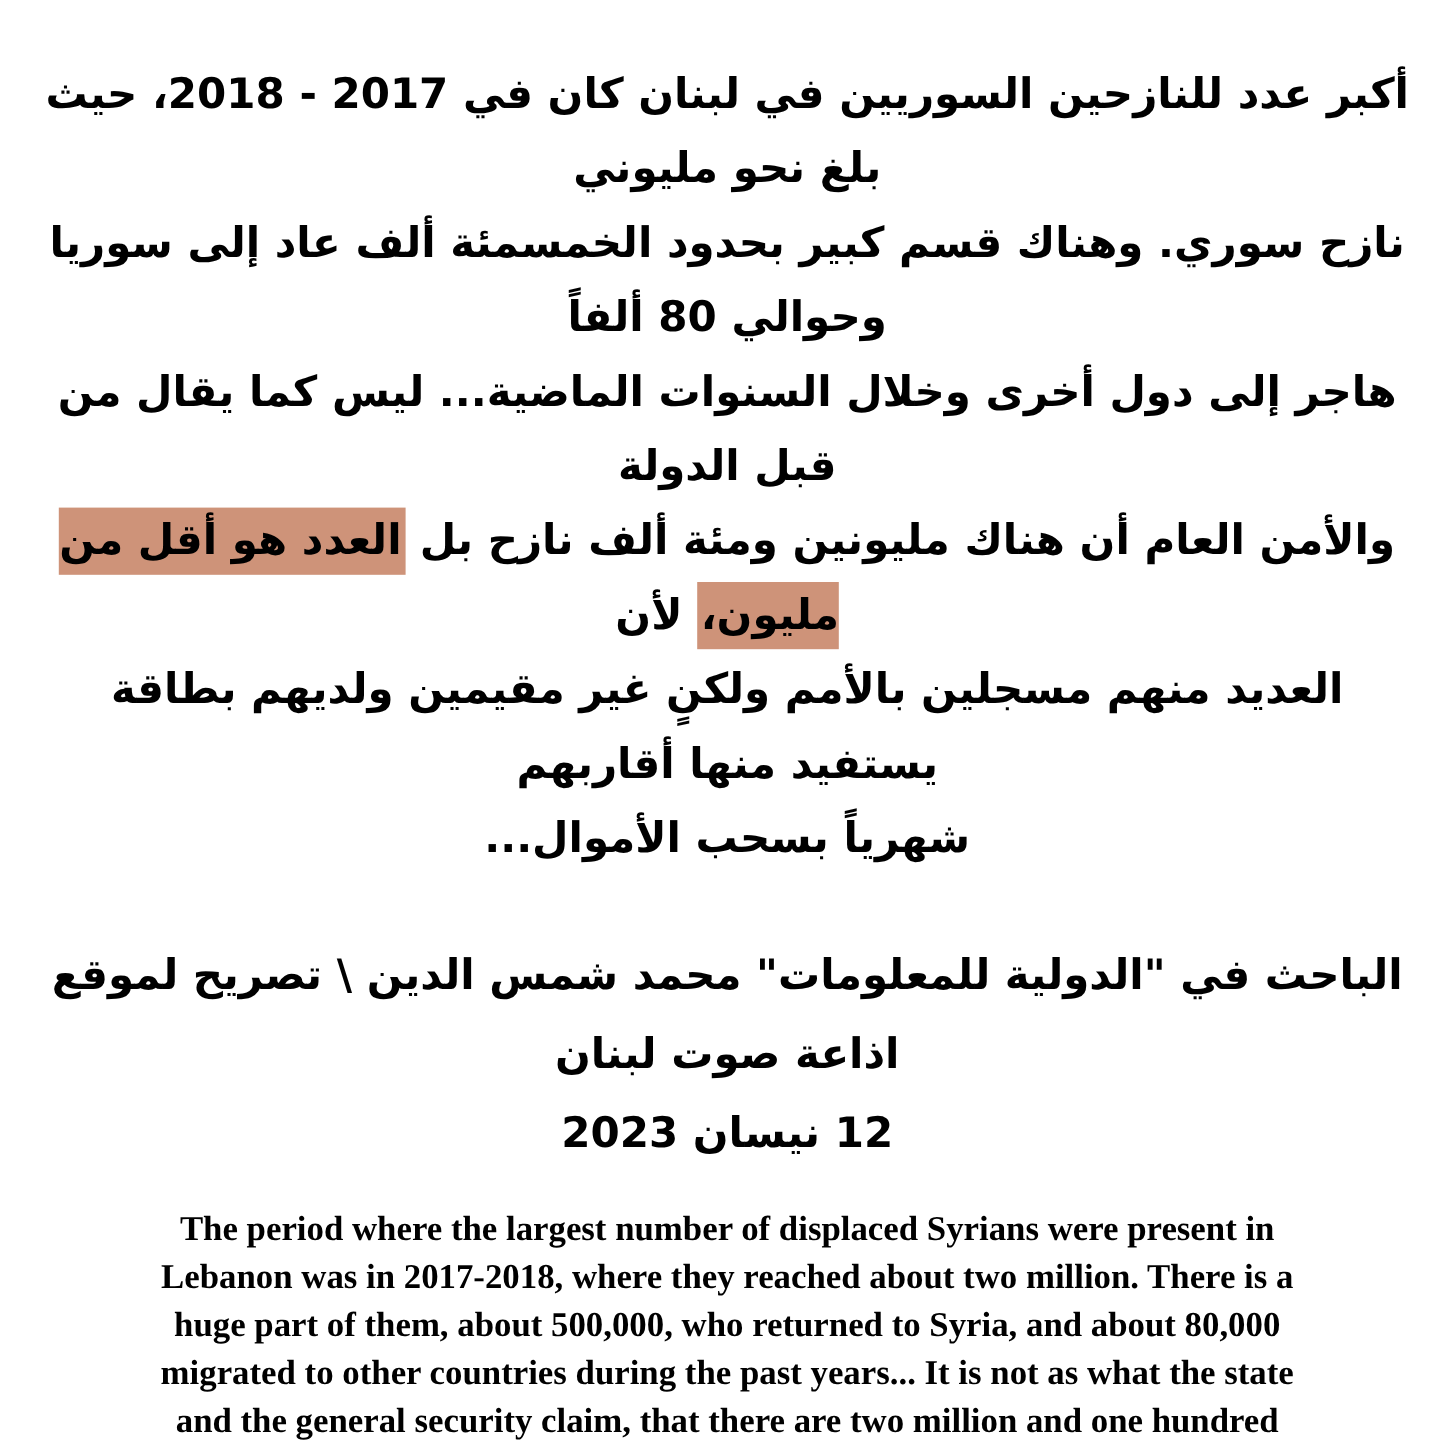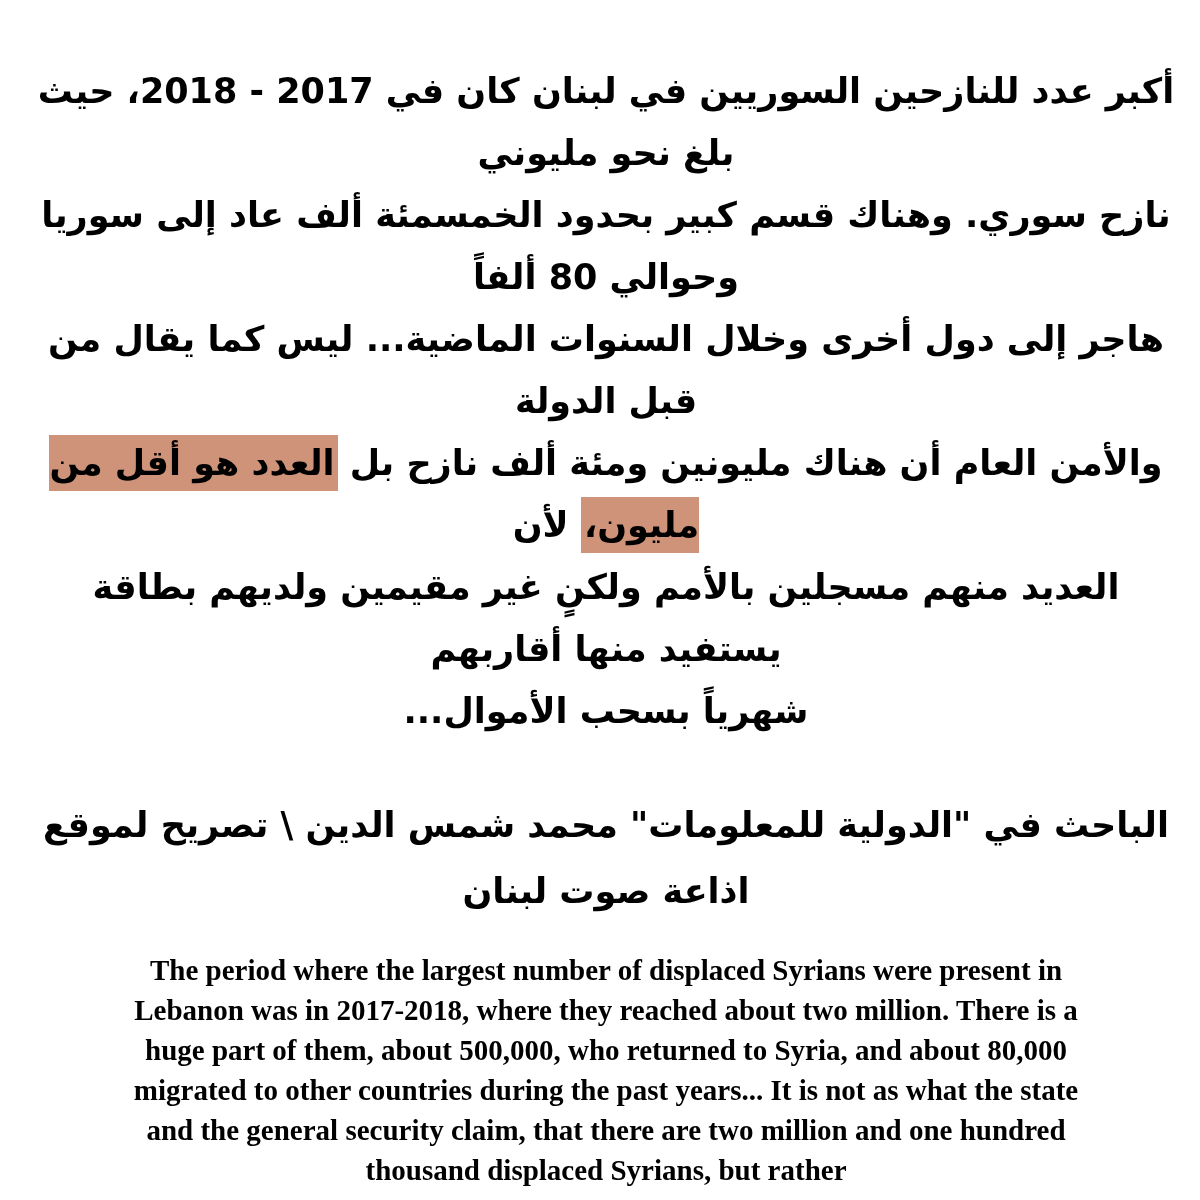--- a/index.html
+++ b/index.html
@@ -12,21 +12,20 @@
     width: 1200px;
     height: 1200px;
     background: var(--bg);
     overflow: hidden;
   }
   .page {
     width: 1200px;
     height: 1146px;
     padding: 48px 16px 0 28px;
     color: var(--text);
-    margin-top: 12px;
   }
   
   .arabic-quote {
     direction: rtl;
     unicode-bidi: plaintext;
     text-align: center;
     font-family: "DejaVu Sans", sans-serif;
     font-weight: bold;
     font-size: 35px;
     line-height: 62px;
@@ -71,20 +70,21 @@
 
   <div class="arabic-quote" dir="rtl" lang="ar"><span>أكبر عدد للنازحين السوريين في لبنان كان في 2017 - 2018، حيث بلغ نحو مليوني
 نازح سوري. وهناك قسم كبير بحدود الخمسمئة ألف عاد إلى سوريا وحوالي 80 ألفاً
 هاجر إلى دول أخرى وخلال السنوات الماضية... ليس كما يقال من قبل الدولة
 والأمن العام أن هناك مليونين ومئة ألف نازح بل </span><span class="hl">العدد هو أقل من مليون،</span><span> لأن
 العديد منهم مسجلين بالأمم ولكنٍ غير مقيمين ولديهم بطاقة يستفيد منها أقاربهم
 شهرياً بسحب الأموال...</span></div>
 
   <div class="arabic-attribution" dir="rtl" lang="ar">
     <div>الباحث في "الدولية للمعلومات" محمد شمس الدين \ تصريح لموقع اذاعة صوت لبنان</div>
+    <div>12 نيسان 2023</div>
   </div>
 
   <div class="english-quote" lang="en"><span>The period where the largest number of displaced Syrians were present in
 Lebanon was in 2017-2018, where they reached about two million. There is a
 huge part of them, about 500,000, who returned to Syria, and about 80,000
 migrated to other countries during the past years... It is not as what the state
 and the general security claim, that there are two million and one hundred
 thousand displaced Syrians, but rather </span></div>
 
 </div>

